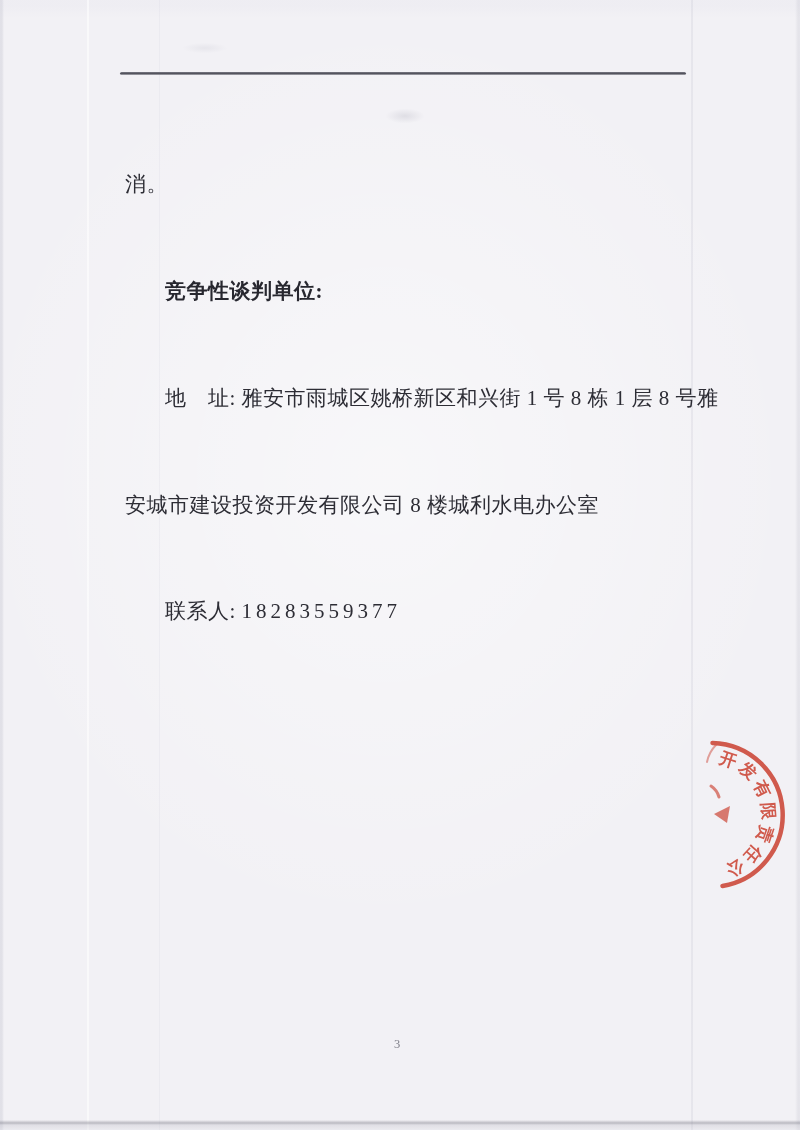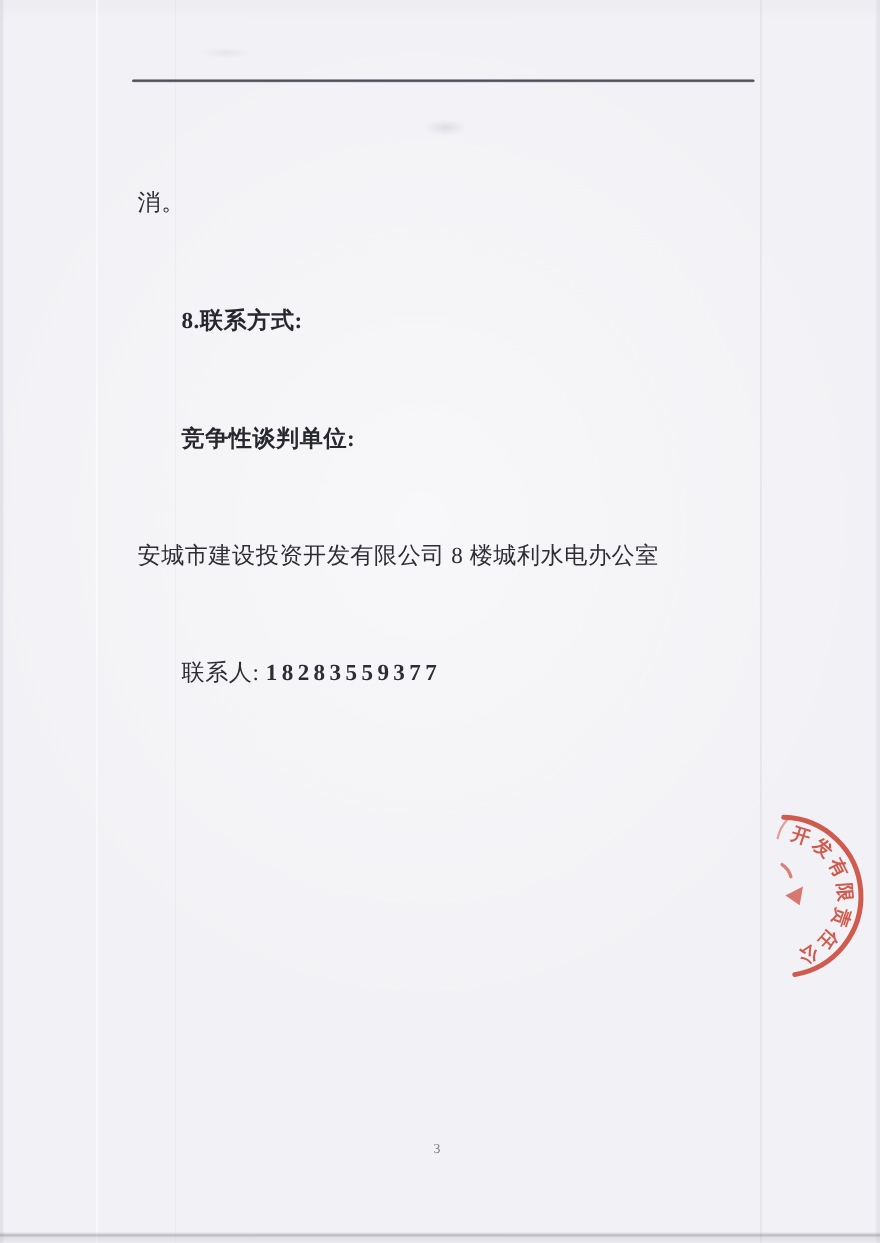--- a/index.html
+++ b/index.html
@@ -50,21 +50,21 @@
     left: 125px; top: 96px; width: 600px;
     font-size: 21px;
     line-height: 35.6px;
     letter-spacing: 0.5px;
     color: #2d2d35;
     white-space: pre;
   }
   .line { min-height: 35.6px; }
   .indent { padding-left: 40px; }
   .bold { font-weight: 700; color: #27272f; }
-  .latin-wide { letter-spacing: 4px; font-weight: bold; }
+  .latin-wide { letter-spacing: 4px; }
   .page-number {
     position: absolute;
     left: 394px; top: 1037px;
     font-size: 12.5px;
     color: #7d7d87;
     letter-spacing: 1px;
   }
   .stamp-svg {
     position: absolute;
     left: 0; top: 0;
@@ -80,22 +80,22 @@
 <body>
 
 <div class="page">
 
   <div class="scan-overlay"></div>
 
   <div class="hrule"></div>
 
   <div class="text-block">
     <div class="line">消。</div>
-    <div class="line indent bold">8.联系方式:</div>
     <div class="line indent bold">竞争性谈判单位:</div>
+    <div class="line indent"><span>地　址: </span><span>雅安市雨城区姚桥新区和兴街 1 号 8 栋 1 层 8 号雅</span></div>
     <div class="line">安城市建设投资开发有限公司 8 楼城利水电办公室</div>
     <div class="line indent"><span>联系人: </span><span class="latin-wide">18283559377</span></div>
   </div>
 
   <svg class="stamp-svg" width="800" height="1130" viewBox="0 0 800 1130">
     <g opacity="0.88">
       <path d="M 712.5 743 A 72 72 0 0 1 722.5 886" fill="none" stroke-width="4.5" stroke-linecap="round" stroke="#cc4636"></path>
       <path d="M 707 762 Q 709 752 716 745" fill="none" stroke-width="2" stroke-linecap="round" opacity="0.55" stroke="#cc4636"></path>
       <path d="M 711 786 Q 717 790 719 797" fill="none" stroke-width="3" stroke-linecap="round" opacity="0.75" stroke="#cc4636"></path>
       <polygon points="714,814 730,806 727,823" opacity="0.8" fill="#cc4636"></polygon>

